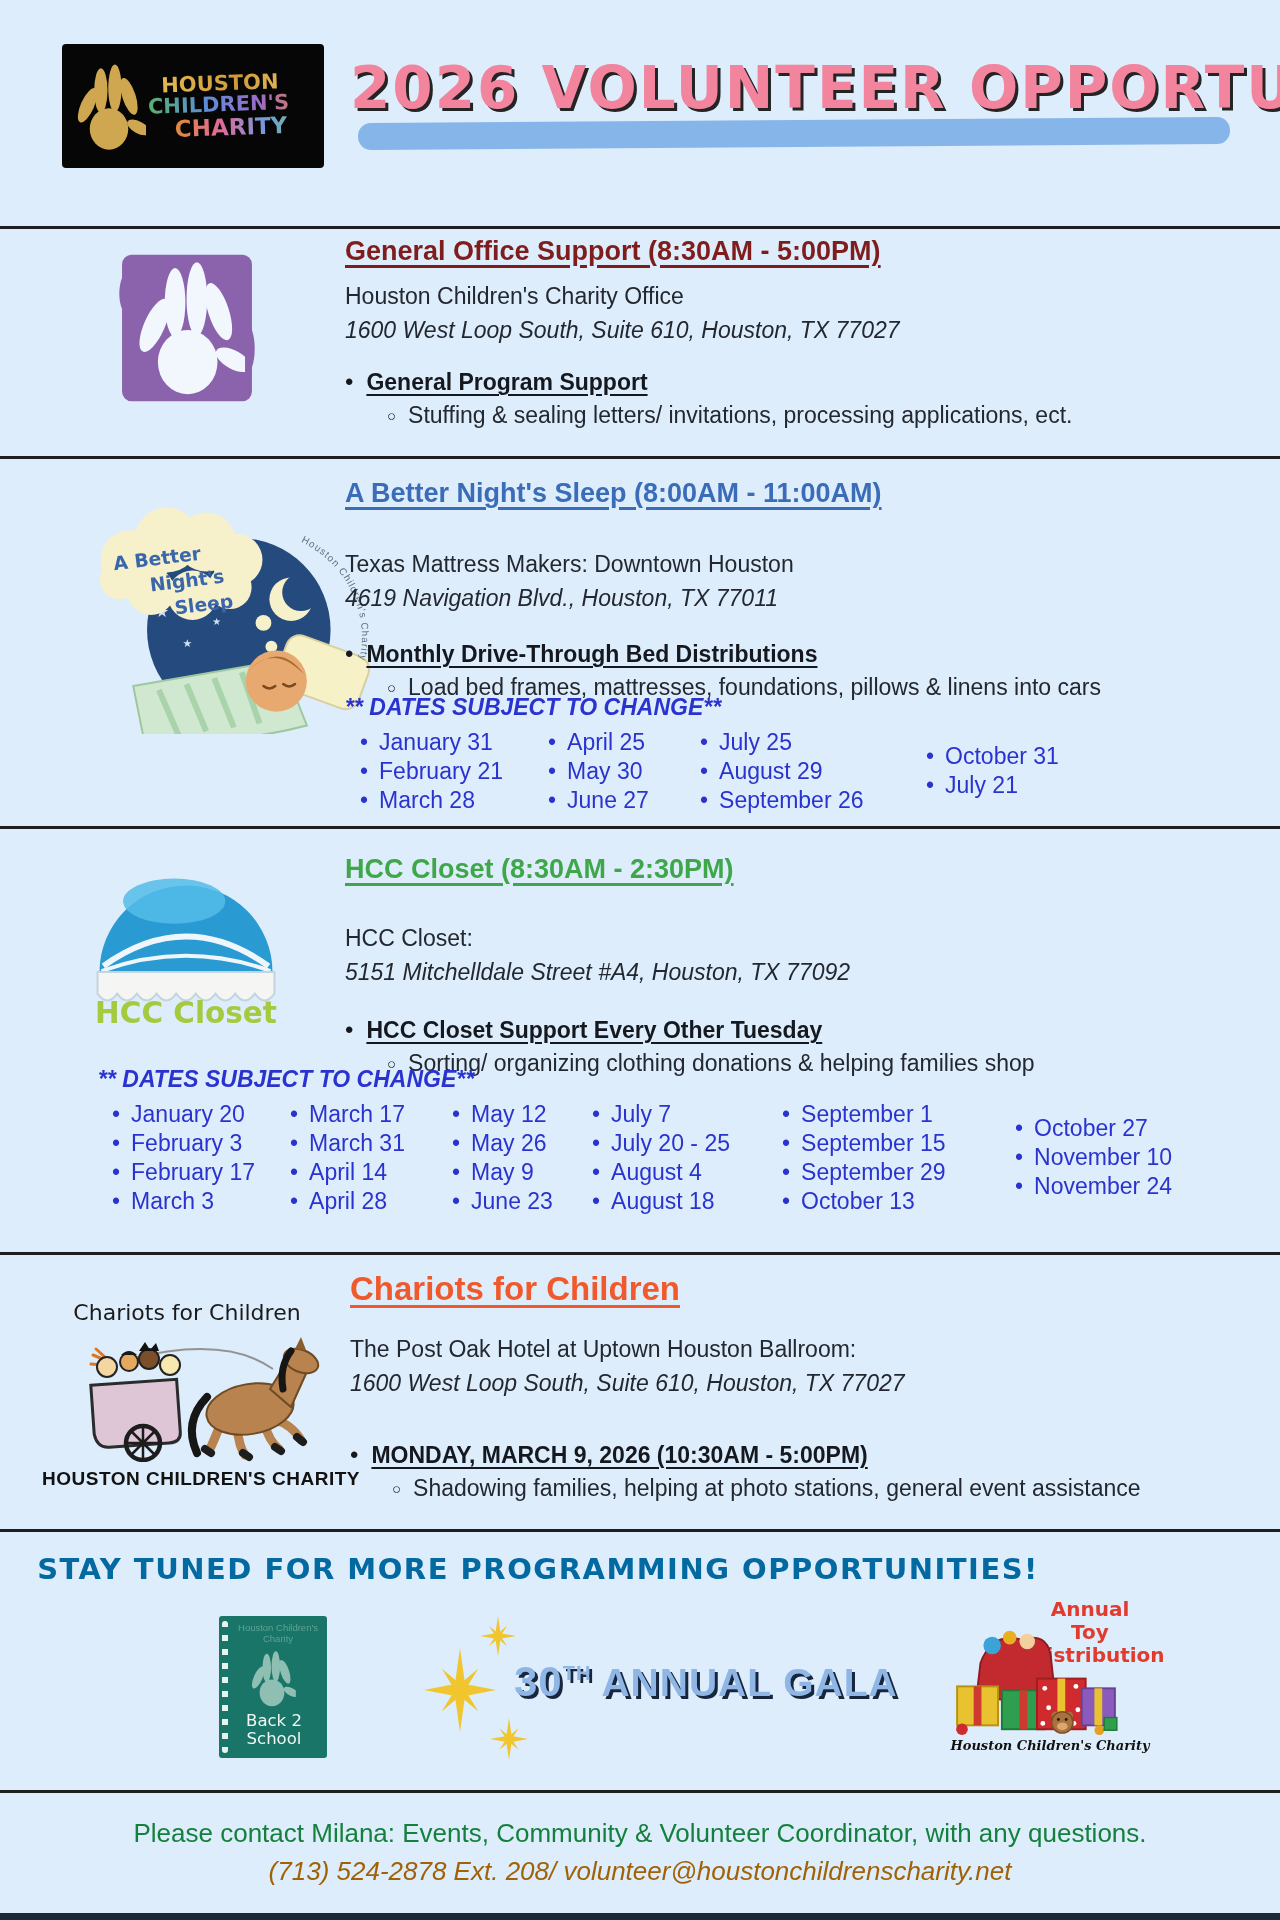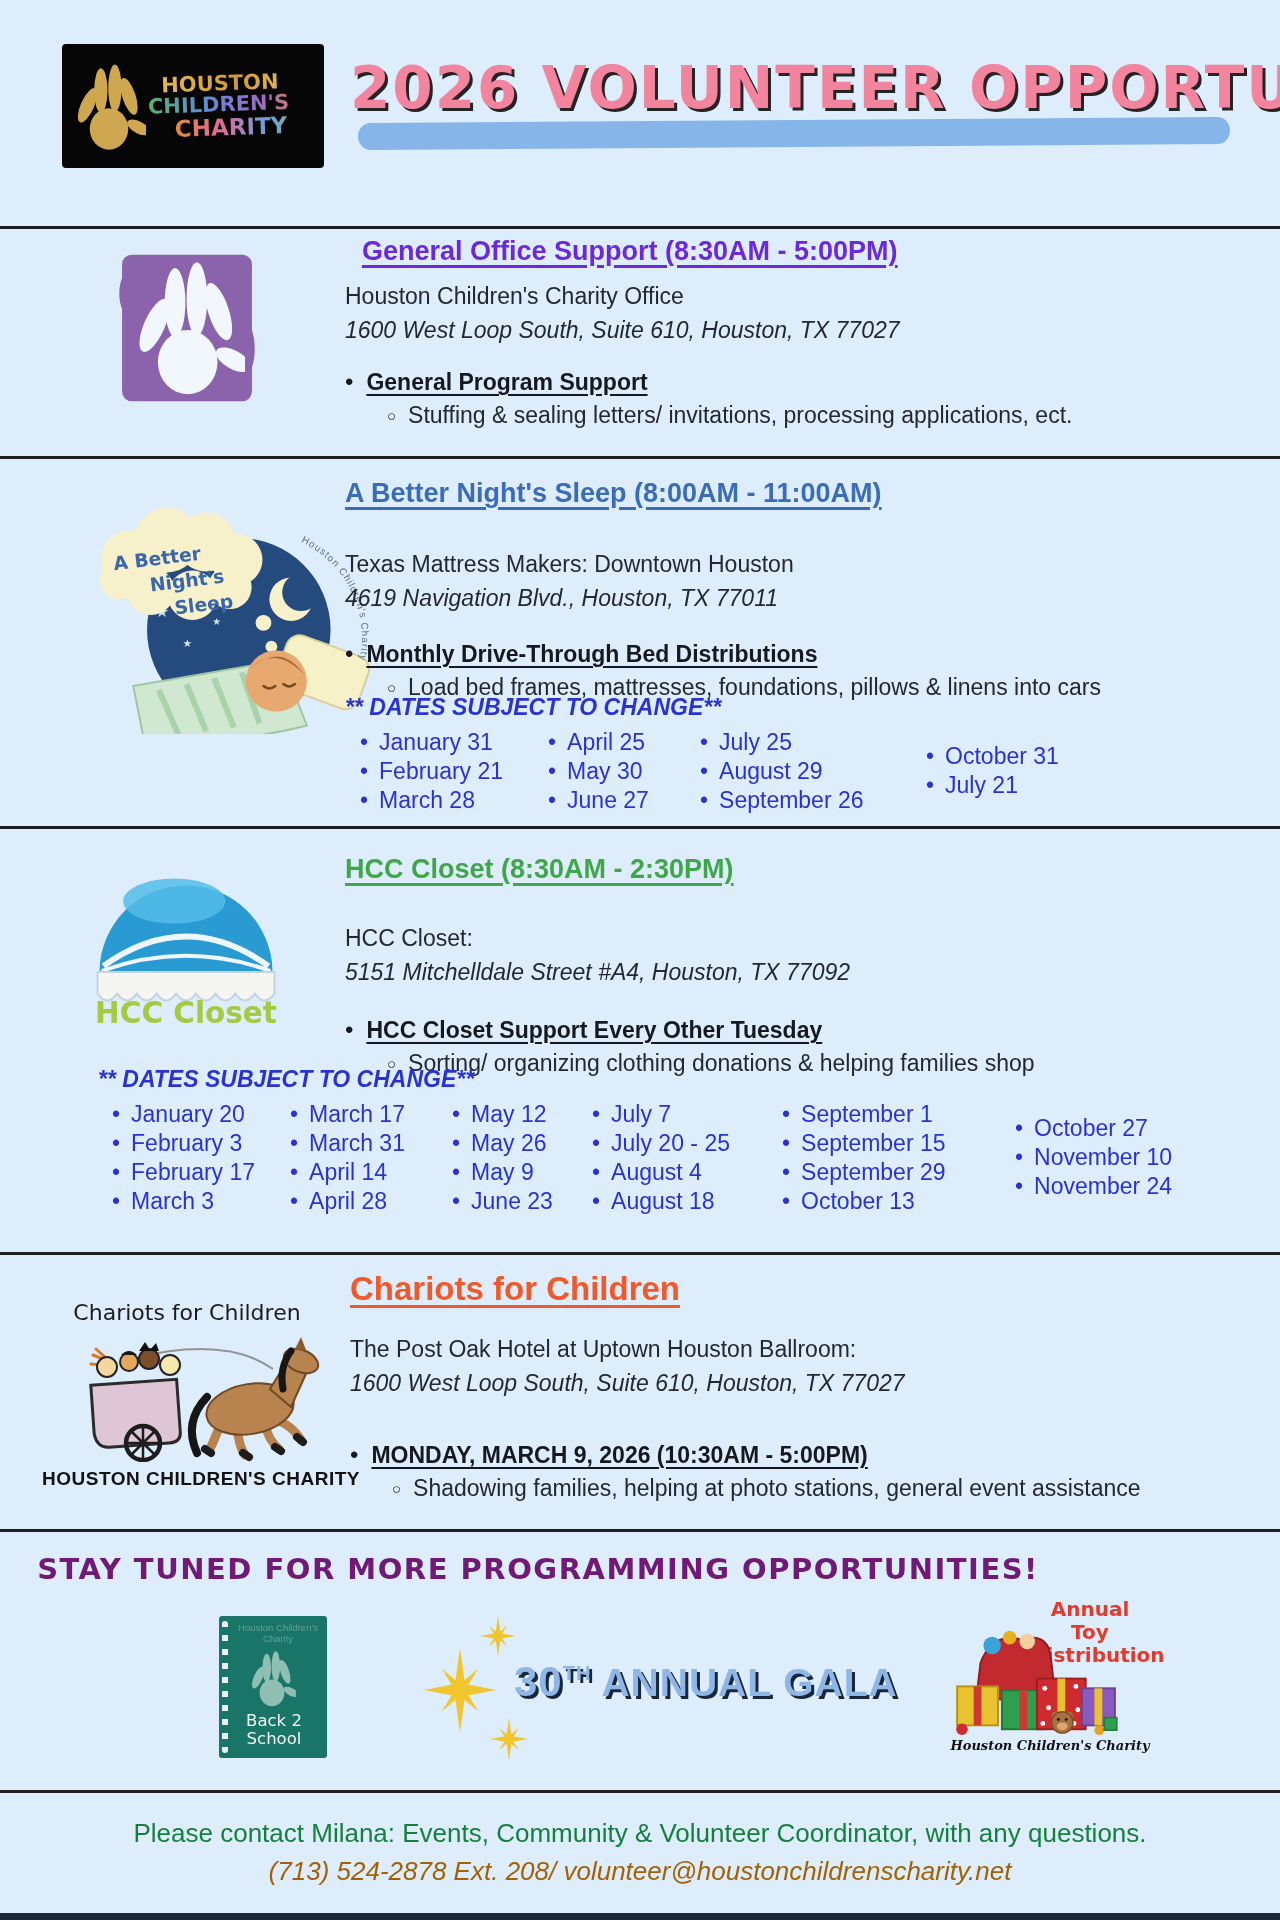--- a/index.html
+++ b/index.html
@@ -48,38 +48,38 @@
   #sleep-text   { left:345px; top:478px; }
   #sleep-text .sec-title { margin-bottom:42px; }
   #sleep-text .addr { margin-bottom:28px; }
   #closet-text  { left:345px; top:854px; }
   #closet-text .sec-title { margin-bottom:40px; }
   #closet-text .addr { margin-bottom:30px; }
   #chariots-text { left:350px; top:1270px; }
   #chariots-text .sec-title { font-size:33px; color:#f0592b; margin-bottom:28px; }
   #chariots-text .addr { margin-bottom:44px; }
 
-  #office-text .sec-title { color:#6d28d9;margin-left:17px; }
+  #office-text .sec-title { color:#7f1d1d; }
   #sleep-text  .sec-title { color:#3a6cb8; }
   #closet-text .sec-title { color:#3fa74a; }
 
   
   .purple-hand { position:absolute; left:116px; top:252px; width:142px; height:152px; }
   .sleep-logo  { position:absolute; left:76px;  top:496px; width:296px; height:238px; }
   .closet-logo { position:absolute; left:84px;  top:856px; width:204px; height:172px; }
 
   .chariots-logo { position:absolute; left:42px; top:1300px; width:290px; text-align:center; }
   .ch-top { font-size:22px; color:#1b1b1b; font-family:"DejaVu Sans", sans-serif; margin-bottom:2px; }
   .ch-bottom { font-size:19px; font-weight:800; color:#121212; letter-spacing:0.5px; margin-top:2px;
                font-family:"Liberation Sans", sans-serif; white-space:nowrap; }
 
   
   .headline { position:absolute; left:0; top:1552px; width:1076px; text-align:center;
               font-family:"DejaVu Sans", sans-serif; font-weight:bold; font-size:29px;
-              letter-spacing:1.5px; color:#701a75; }
+              letter-spacing:1.5px; color:#0369a1; }
   .b2s { position:absolute; left:219px; top:1616px; width:108px; height:142px; background:#187568;
          border-radius:3px; box-sizing:border-box; }
   .b2s-spiral { position:absolute; left:3px; top:5px; width:6px; height:132px; border-radius:3px;
                 background:repeating-linear-gradient(to bottom,#e8f2ef 0 6px, rgba(0,0,0,0) 6px 14px); }
   .b2s-head { margin:7px 6px 0 16px; font-size:9.5px; line-height:1.15; color:#5fa396; text-align:center; }
   .b2s-hand { display:block; margin:2px 0 0 28px; width:50px; height:62px; }
   .b2s-label { margin:3px 6px 0 14px; width:82px; text-align:center; font-size:16.5px; line-height:1.12;
                color:#f2f7f5; font-family:"DejaVu Sans", sans-serif; }
   .star { position:absolute; }
   .gala { position:absolute; left:514px; top:1658px; white-space:nowrap; font-weight:800;

